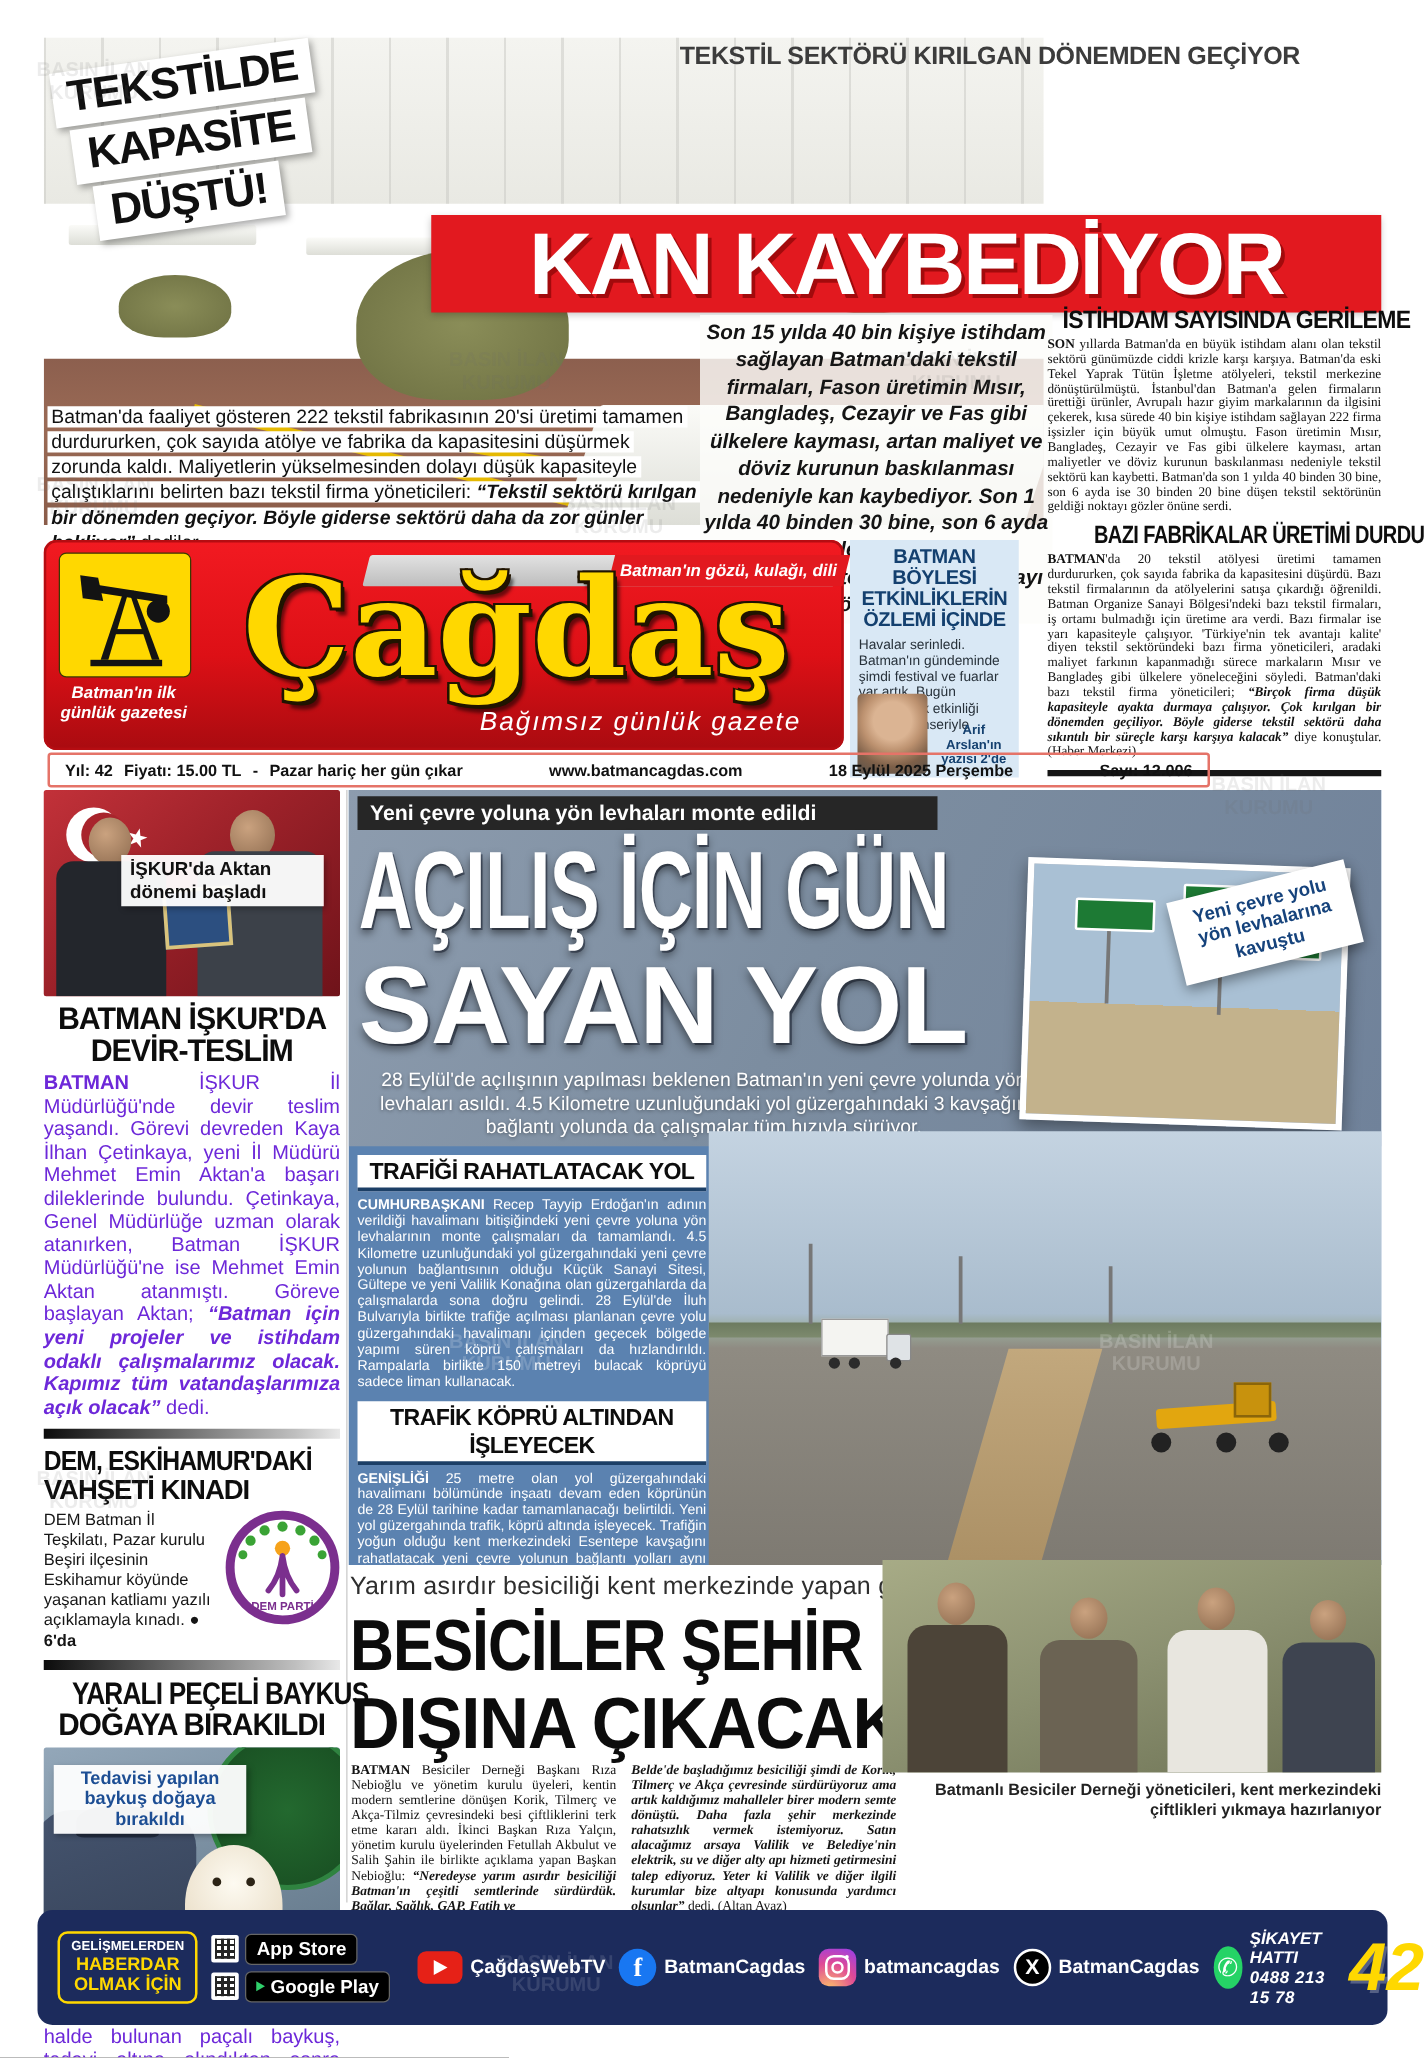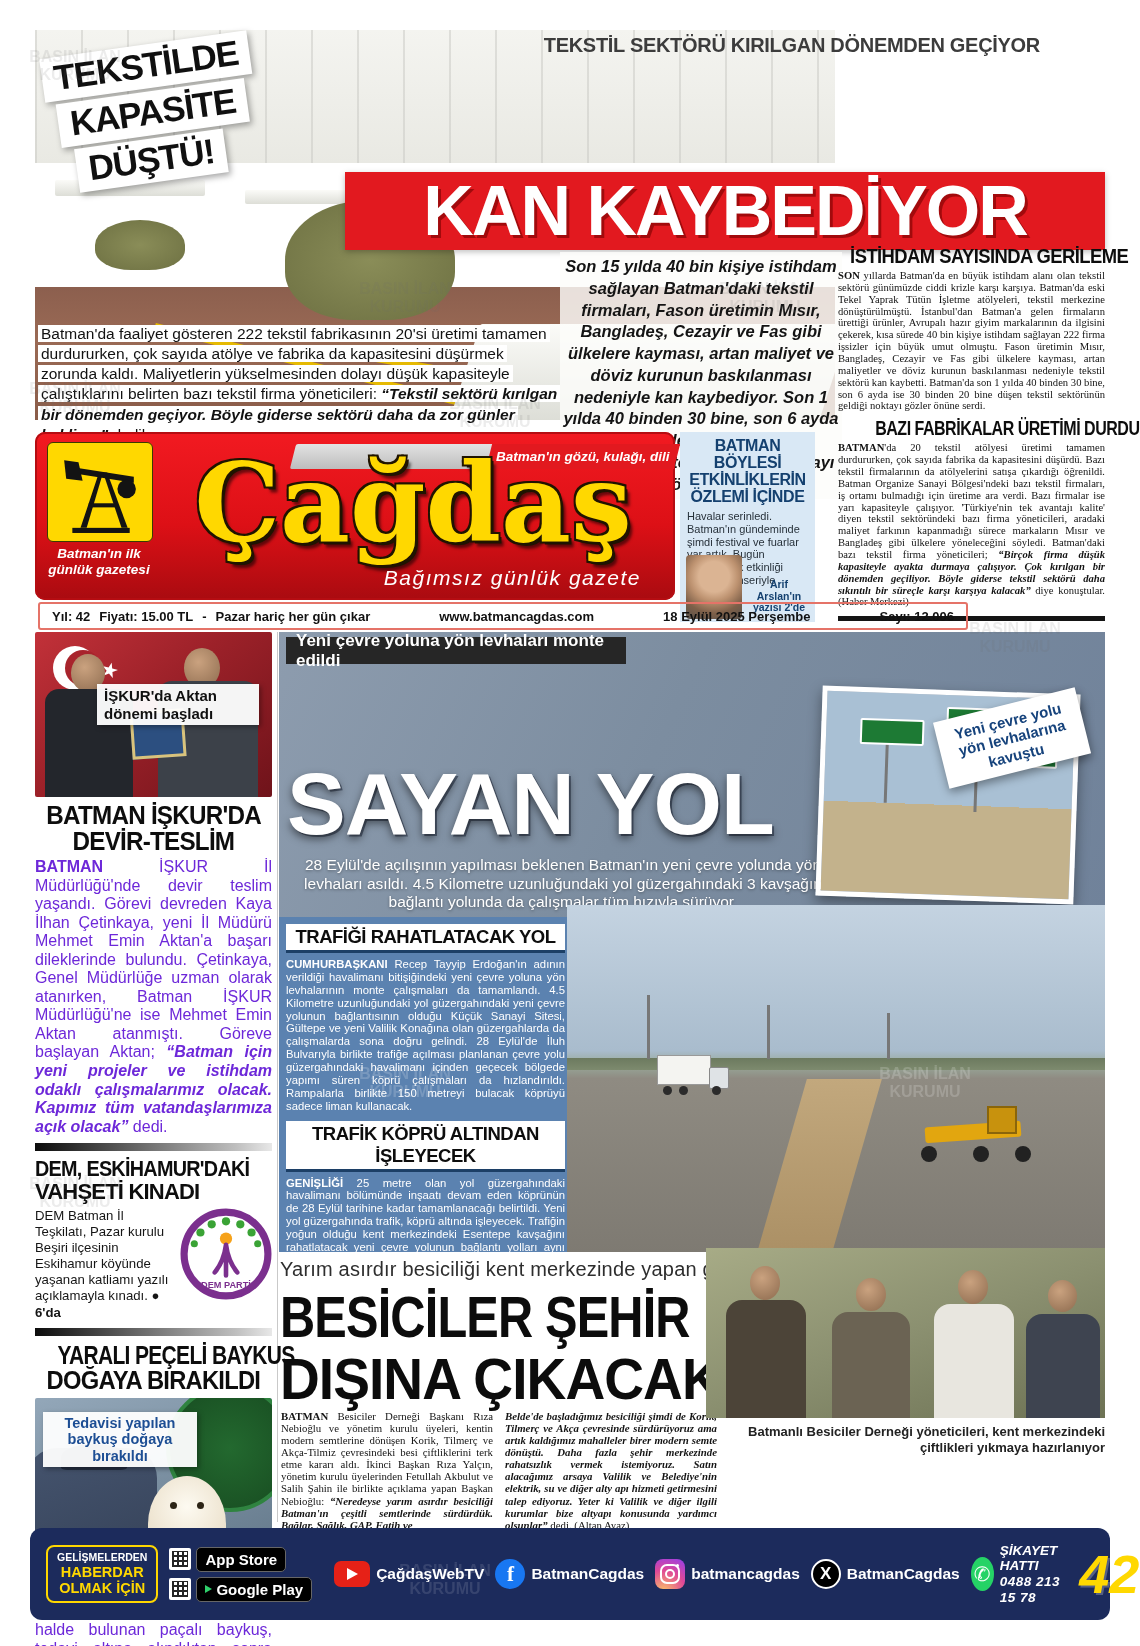--- a/index.html
+++ b/index.html
@@ -108,21 +108,21 @@
   .owl-beret{position:absolute;left:26px;bottom:128px;width:66px;height:26px;border-radius:50% 50% 10% 10%;background:#232d40;}
   .owl-body{position:absolute;right:46px;bottom:26px;width:78px;height:96px;
      border-radius:50% 50% 46% 46%;background:radial-gradient(circle at 50% 32%,#fdfaf1,#e9ddc6 70%,#d9c9ab);}
   .owl-eye{position:absolute;width:7px;height:7px;border-radius:50%;background:#2c2416;}
   .owl-glove{position:absolute;right:58px;bottom:34px;width:58px;height:26px;border-radius:12px;background:#3f6fc0;transform:rotate(-8deg);}
   .owl-cap{color:#1d4e94;text-align:center;font-size:14.5px;line-height:1.14;}
   
   .road-block{left:279px;top:632px;width:826px;height:620px;background:#5b82b0;overflow:hidden;z-index:4;}
   .road-top{position:absolute;left:0;top:0;width:100%;height:285px;
      background:linear-gradient(115deg,#8d9cae 0%,#7c8da0 45%,#70829a 100%);}
-  .road-kicker{position:absolute;left:7px;top:5px;width:340px;height:27px;background:#262626;
+  .road-kicker{position:absolute;left:7px;top:5px;width:464px;height:27px;background:#262626;
      color:#fff;font-weight:bold;font-size:17px;display:flex;align-items:center;padding-left:10px;box-sizing:border-box;}
   .road-hl{position:absolute;left:8px;color:#fff;font-weight:bold;letter-spacing:-1px;
      text-shadow:0 4px 8px rgba(0,0,0,.5),2px 2px 0 rgba(40,50,70,.6);font-size:88px;line-height:1;}
   .road-hl1{top:36px;}.road-hl1 .cx{transform:scaleX(.68);transform-origin:left;}
   .road-hl2{top:128px;}
   .road-deck{position:absolute;left:6px;top:224px;width:556px;color:#fff;font-size:15.5px;
      line-height:1.2;text-align:center;text-shadow:0 1px 3px rgba(0,0,0,.4);}
   .inset{position:absolute;left:540px;top:58px;width:248px;height:200px;border:5px solid #fff;
      transform:rotate(2deg);box-shadow:0 6px 14px rgba(0,0,0,.4);
      background:linear-gradient(#a9c0d4 0 55%,#c3b28c 55% 100%);}
@@ -352,20 +352,21 @@
       <div class="ph-cap owl-cap" style="left:8px;top:14px;width:140px">Tedavisi yapılan baykuş doğaya bırakıldı</div>
     </div>
     <p class="sans-body" style="margin:5px 0 0"><span class="pref">BATMAN-YEDİYOL</span><span> köyde yaralı halde bulunan paçalı baykuş, tedavi altına alındıktan sonra doğaya bırakıldı. Çevre, Doğa ve Hayvanları Koruma timi tarafından icra edilen devriye faaliyeti sırasında iki kanadından yaralı halde bulunan peçeli baykuş ekiplerce tedavi altına alınmıştı. Tedavisi tamamlanan baykuş, yeniden doğaya bırakıldı.</span></p>
   </div>
 
   <div class="abs road-block">
     <div class="road-top"></div>
     <div class="road-kicker">
         <span>Yeni çevre yoluna yön levhaları monte edildi</span>
       </div>
+    <div class="road-hl road-hl1"><span class="cx">AÇILIŞ İÇİN GÜN</span></div>
     <div class="road-hl road-hl2"><span class="cx">SAYAN YOL</span></div>
     <div class="road-deck">28 Eylül'de açılışının yapılması beklenen Batman'ın yeni çevre yolunda yön levhaları asıldı. 4.5 Kilometre uzunluğundaki yol güzergahındaki 3 kavşağın bağlantı yolunda da çalışmalar tüm hızıyla sürüyor.</div>
 
     <div class="inset">
       <div class="pole" style="left:60px;top:30px;height:80px"></div>
       <div class="pole" style="left:150px;top:20px;height:96px"></div>
       <div class="sign" style="left:34px;top:26px;width:60px;height:22px"></div>
       <div class="sign" style="left:120px;top:12px;width:72px;height:26px"></div>
       <div class="sign" style="left:180px;top:48px;width:48px;height:18px"></div>
     </div>

